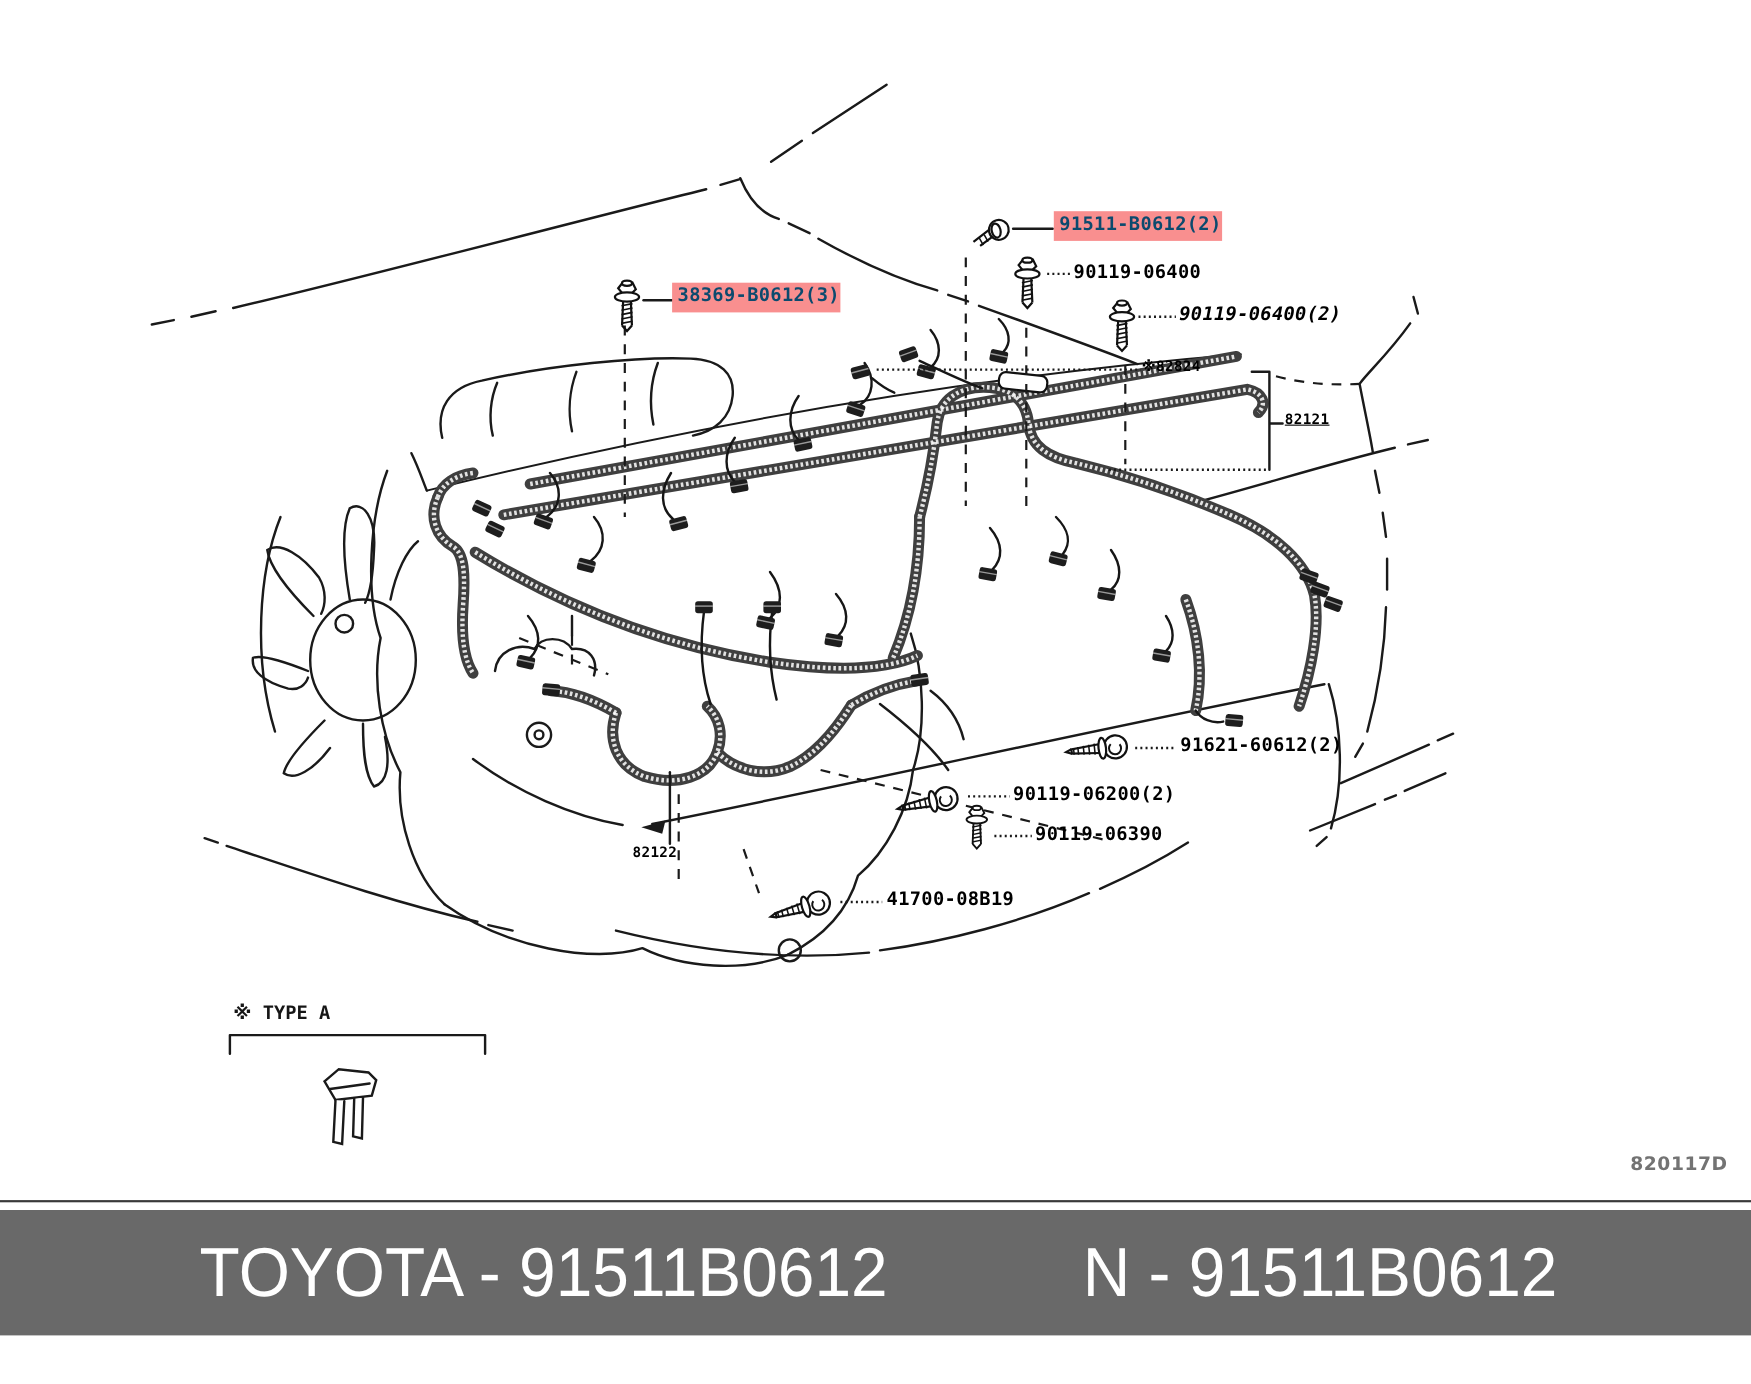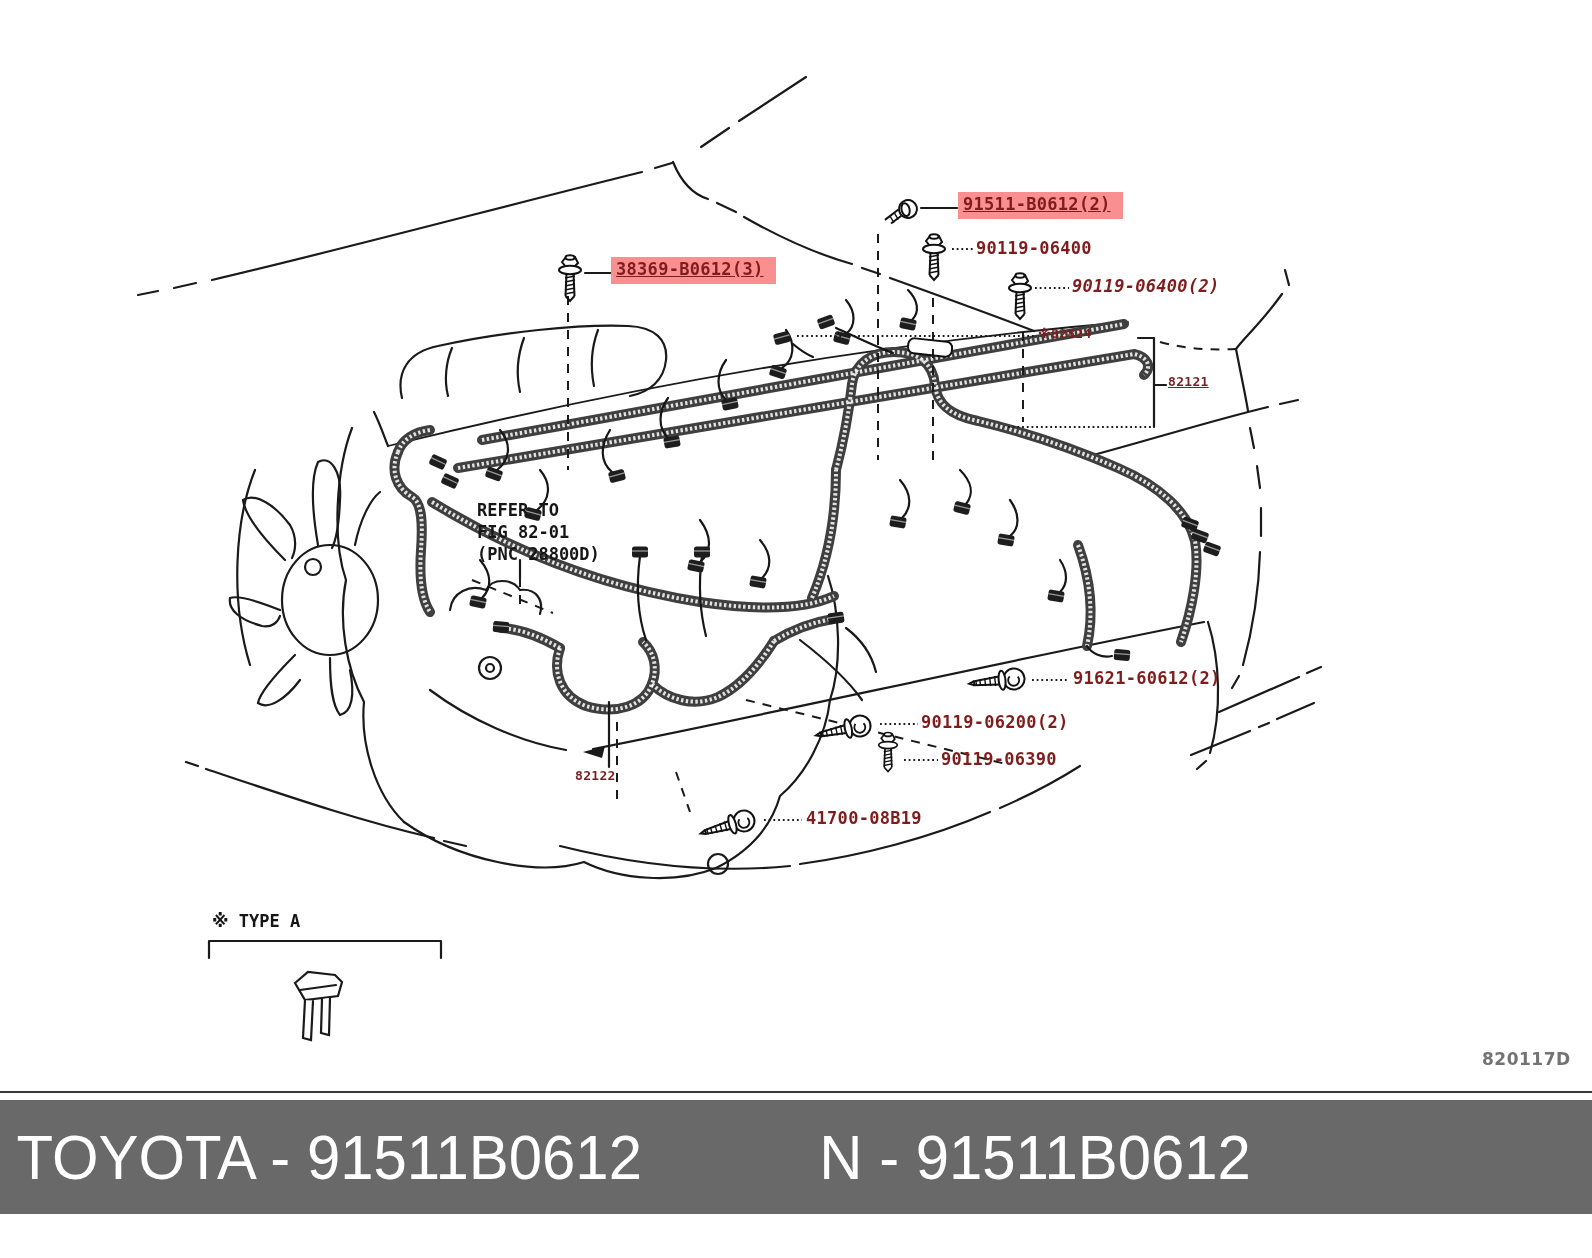--- a/index.html
+++ b/index.html
@@ -1,30 +1,30 @@
 <!DOCTYPE html>
 <html><head>
 <meta charset="utf-8">
 <style>
   html,body{margin:0;padding:0;background:#fff;}
   .stage{position:relative;width:1592px;height:1258px;background:#fff;overflow:hidden;
          font-family:"DejaVu Sans Mono","DejaVu Sans",monospace;}
   .art{position:absolute;left:0;top:0;}
   .lbl{position:absolute;font:bold 17px/1.15 "DejaVu Sans Mono","DejaVu Sans",monospace;
-       color:#7f1d1d;white-space:nowrap;letter-spacing:.3px;}
+       color:#000000;white-space:nowrap;letter-spacing:.3px;}
   .lbl.big{font-size:13px;}
-  .hl{background:#f98f8f;color:#7f1d1d;padding:3px 12px 4px 5px;text-decoration:underline;}
+  .hl{background:#f98f8f;color:#0c4a6e;padding:3px 0 4px 5px;}
   .note{position:absolute;font:bold 17px/1.28 "DejaVu Sans Mono","DejaVu Sans",monospace;color:#161616;
         white-space:nowrap;}
   .typea{position:absolute;font:bold 17px/1 "DejaVu Sans Mono","DejaVu Sans",monospace;color:#161616;}
   .figcode{position:absolute;font:600 17px/1 "DejaVu Sans","Liberation Sans",sans-serif;color:#737373;
            letter-spacing:.5px;}
   .rule{position:absolute;left:0;top:1091px;width:100%;height:2px;background:#3a3a3a;}
   .footer{position:absolute;left:0;top:1100px;width:100%;height:114px;background:#696969;
-          display:flex;align-items:center;gap:150px;}
+          display:flex;align-items:center;justify-content:center;gap:150px;}
   .footer span{font:400 63px/1 "Liberation Sans",sans-serif;color:#fff;letter-spacing:0;
                transform:scaleX(.95);white-space:nowrap;}
   
   .ln{stroke:#1a1a1a;stroke-width:2.2;fill:none;stroke-linecap:round;}
   .thin{stroke:#1a1a1a;stroke-width:1.8;fill:none;}
   .dash{stroke:#1a1a1a;stroke-width:2;fill:none;stroke-dasharray:9,8;}
   .dots{stroke:#1a1a1a;stroke-width:2.2;fill:none;stroke-dasharray:1.8,2.9;}
   .trunk{stroke:#3f3f3f;stroke-width:10;fill:none;stroke-linecap:round;}
   .hatch{stroke:#ffffff;stroke-width:4;fill:none;stroke-linecap:butt;stroke-dasharray:2.4,2.4;opacity:.85;}
   .wire{stroke:#161616;stroke-width:2.2;fill:none;stroke-linecap:round;}
@@ -285,25 +285,20 @@
 <div class="lbl" style="left:976px;top:239px;">90119-06400</div>
 <div class="lbl" style="left:1072px;top:277px;font-style:italic;">90119-06400(2)</div>
 <div class="lbl big" style="left:1038px;top:327px;">※82824</div>
 <div class="lbl big" style="left:1168px;top:375px;text-decoration:underline;">82121</div>
 <div class="lbl" style="left:1073px;top:669px;">91621-60612(2)</div>
 <div class="lbl" style="left:921px;top:713px;">90119-06200(2)</div>
 <div class="lbl" style="left:941px;top:750px;text-align:right;">90119-06390</div>
 <div class="lbl" style="left:806px;top:809px;">41700-08B19</div>
 <div class="lbl big" style="left:575px;top:769px;">82122</div>
 
-<div class="note" style="left:477px;top:500px;">
-  <div>REFER TO</div>
-  <div>FIG 82-01</div>
-  <div>(PNC 28800D)</div>
-</div>
 
 <div class="typea" style="left:212px;top:913px;">※ TYPE A</div>
 
 <div class="figcode" style="left:1482px;top:1051px;">820117D</div>
 
 <div class="rule"></div>
 
 <div class="footer">
   <span>TOYOTA - 91511B0612</span>
   <span>N - 91511B0612</span>

